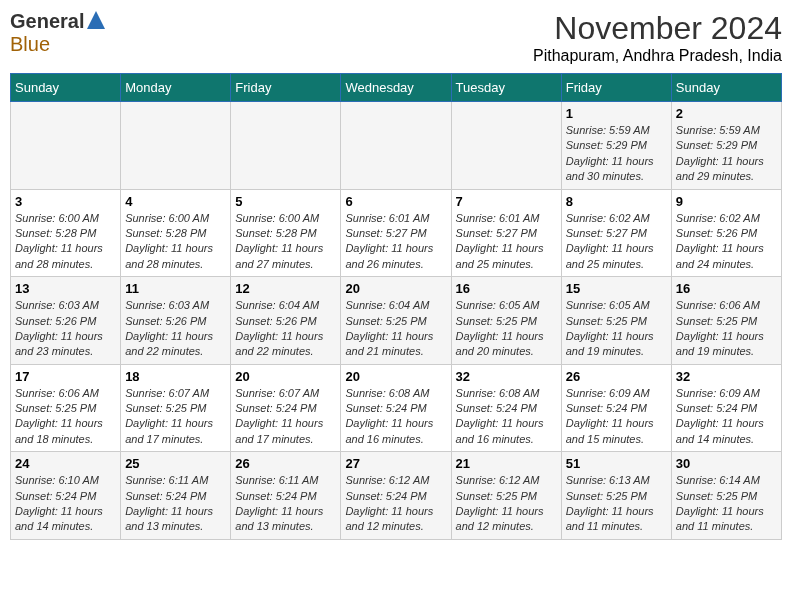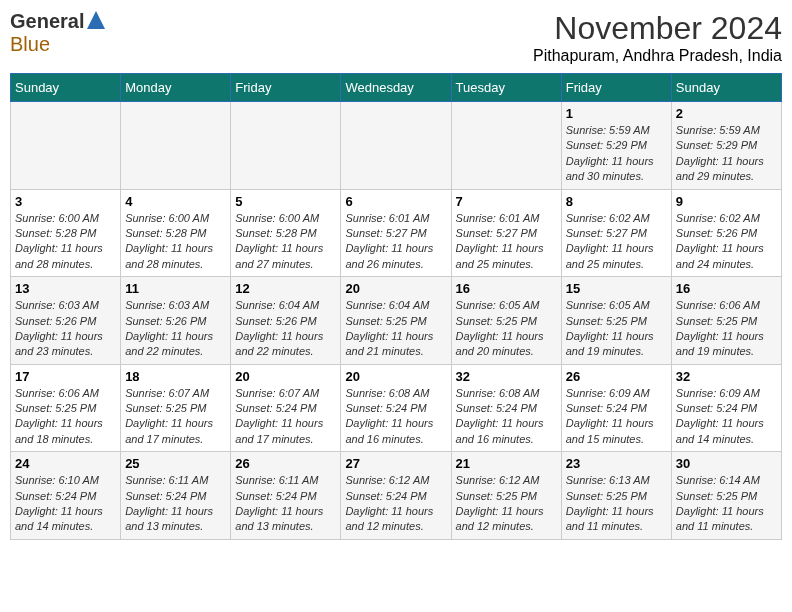--- a/index.html
+++ b/index.html
@@ -236,21 +236,21 @@
         </td>
         <td>
           <span class="day-number">27</span>
           <div class="day-info">Sunrise: 6:12 AM<br>Sunset: 5:24 PM<br>Daylight: 11 hours and 12 minutes.</div>
         </td>
         <td>
           <span class="day-number">21</span>
           <div class="day-info">Sunrise: 6:12 AM<br>Sunset: 5:25 PM<br>Daylight: 11 hours and 12 minutes.</div>
         </td>
         <td>
-          <span class="day-number">23</span>
+          <span class="day-number">51</span>
           <div class="day-info">Sunrise: 6:13 AM<br>Sunset: 5:25 PM<br>Daylight: 11 hours and 11 minutes.</div>
         </td>
         <td>
           <span class="day-number">30</span>
           <div class="day-info">Sunrise: 6:14 AM<br>Sunset: 5:25 PM<br>Daylight: 11 hours and 11 minutes.</div>
         </td>
       </tr>
     </tbody>
 </table>
 

